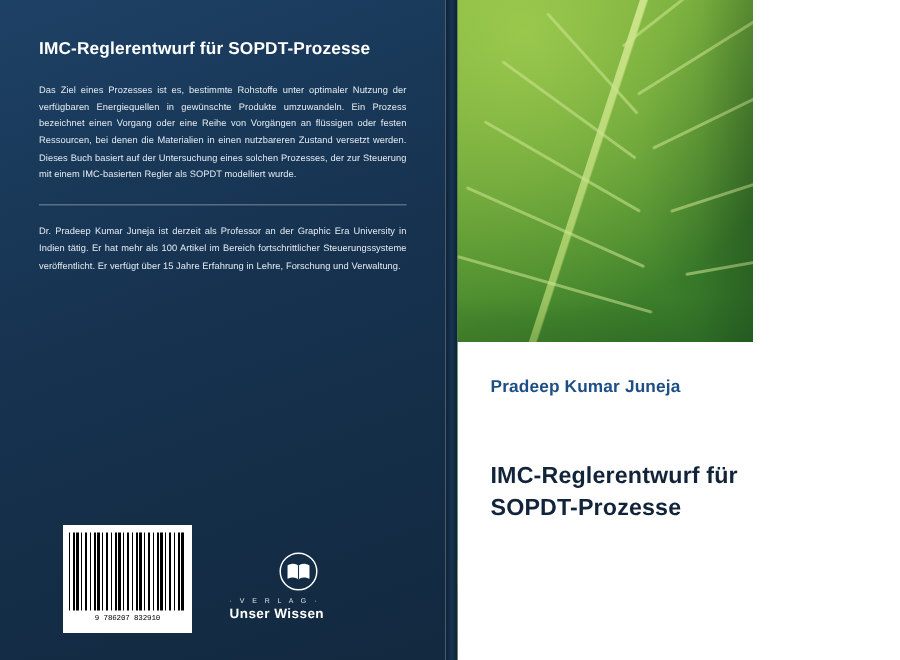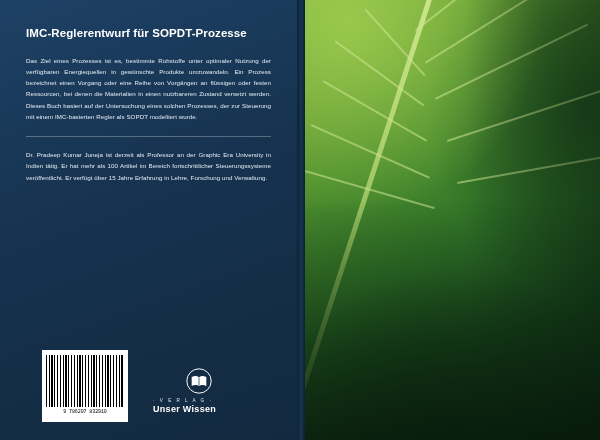--- a/index.html
+++ b/index.html
@@ -5,21 +5,21 @@
   html, body {
     margin: 0;
     padding: 0;
     background: #ffffff;
   }
   body {
     font-family: "Liberation Sans", sans-serif;
   }
   .cover {
     position: relative;
-    width: 600px;
+    width: 502px;
     height: 440px;
     overflow: hidden;
     background: #ffffff;
   }
 
   
   .back {
     position: absolute;
     left: 0;
     top: 0;
@@ -258,15 +258,22 @@
         <div class="vein" style="top:40px;left:30px;width:110px;transform:rotate(36deg);"></div>
         <div class="vein" style="top:80px;left:18px;width:120px;transform:rotate(30deg);"></div>
         <div class="vein" style="top:124px;left:6px;width:130px;transform:rotate(24deg);"></div>
         <div class="vein" style="top:170px;left:0px;width:135px;transform:rotate(16deg);"></div>
         <div class="vein" style="top:8px;left:60px;width:90px;transform:rotate(48deg);"></div>
       </div>
       <div class="shade-right"></div>
       <div class="shade-bottom"></div>
     </div>
 
+    <div class="front-band">
+      <div class="front-author">Pradeep Kumar Juneja</div>
+      <div class="front-title">
+        <span>IMC-Reglerentwurf für</span><br>
+        <span>SOPDT-Prozesse</span>
+      </div>
+    </div>
   </div>
 
 </div>
 
 </body></html>

